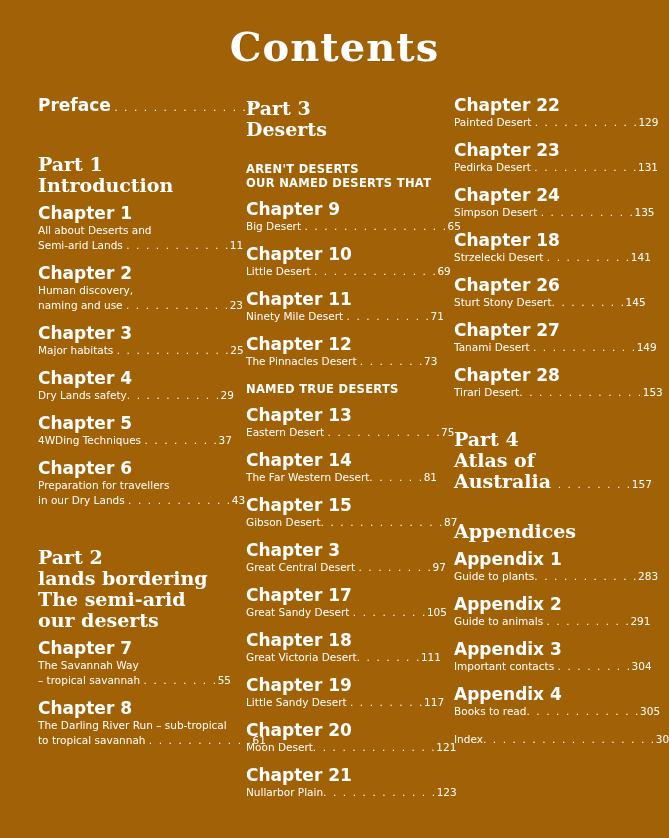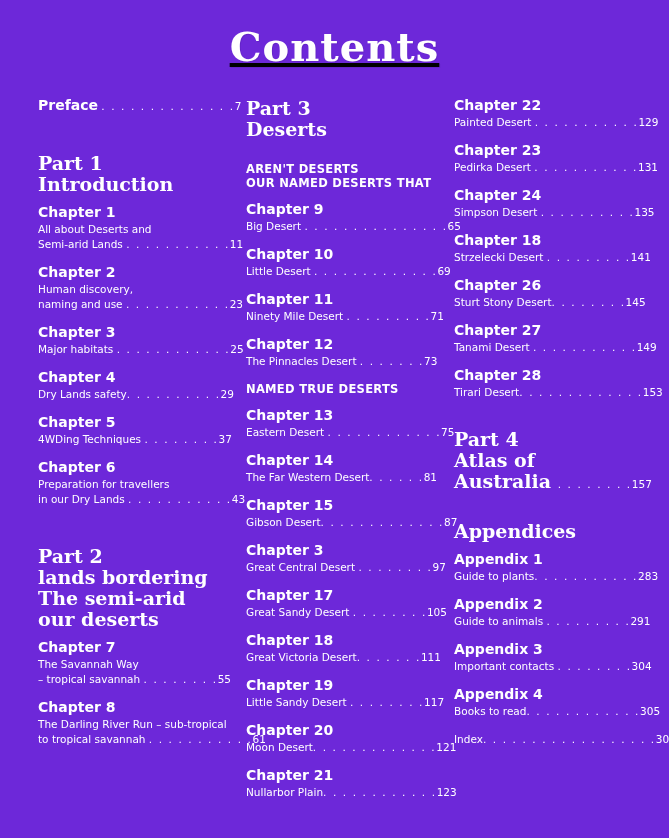--- a/index.html
+++ b/index.html
@@ -10,23 +10,22 @@
     width: 669px;
     height: 838px;
     background: #7a9cb5;
     font-family: "DejaVu Sans", sans-serif;
     overflow: hidden;
   }
   .page {
     position: relative;
     width: 669px;
     height: 838px;
-    background: #6d28d9;
+    background: #a16207;
     box-sizing: border-box;
-    text-decoration: underline;
   }
   .title {
     text-align: center;
     color: #ffffff;
     font-family: "DejaVu Serif", serif;
     font-weight: bold;
     font-size: 40px;
     letter-spacing: 1px;
     padding-top: 23px;
     margin: 0 0 0 0;
@@ -70,21 +69,21 @@
     letter-spacing: 0.3px;
     margin: 4px 0 12px 0;
   }
   .entry {
     margin-bottom: 13px;
   }
   .entry-title {
     color: #ffffff;
     font-family: "DejaVu Sans", sans-serif;
     font-weight: bold;
-    font-size: 14px;
+    font-size: 17px;
     line-height: 14px;
     margin-bottom: 3px;
   }
   .entry-line {
     color: #ffffff;
     font-family: "DejaVu Sans", sans-serif;
     font-size: 10.5px;
     line-height: 15px;
     white-space: nowrap;
   }

